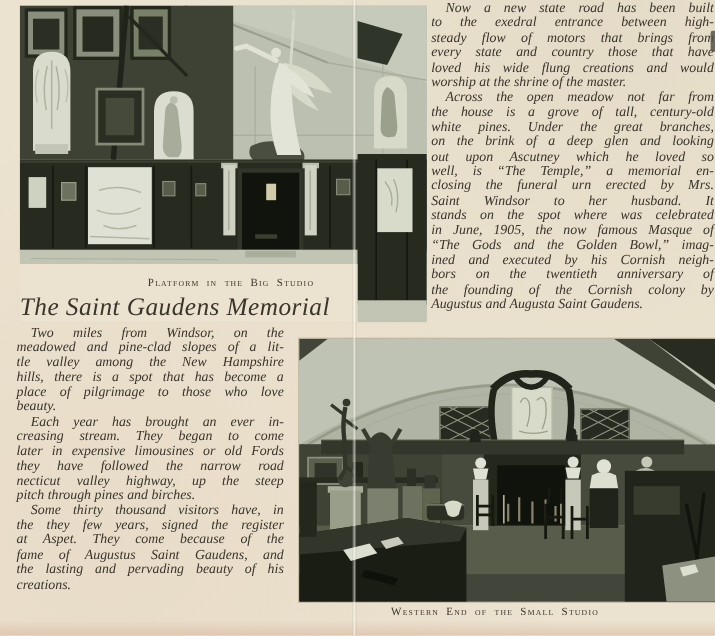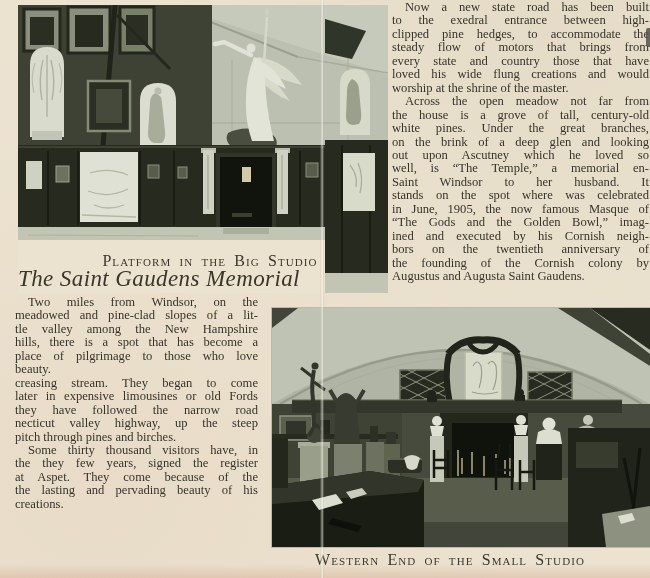--- a/index.html
+++ b/index.html
@@ -9,30 +9,30 @@
     background:
       radial-gradient(ellipse at 15% 85%, rgba(208,168,138,0.10), transparent 55%),
       radial-gradient(ellipse at 85% 5%, rgba(130,118,86,0.06), transparent 50%),
       #ebe2cf;
   }
   .photo{position:absolute;line-height:0;}
   .photo svg{display:block;}
   #photo-big{left:18px;top:5px;width:370px;height:288px;}
   #photo-small{left:272px;top:308px;width:378px;height:239px;box-shadow:0 0 0 1px rgba(70,66,48,0.25);}
   .caption{
-    position:absolute;font-variant:small-caps;font-size:16px;letter-spacing:1.1px;
+    position:absolute;font-variant:small-caps;font-size:10px;letter-spacing:1.1px;
     word-spacing:3px;color:#3c382e;text-align:center;white-space:nowrap;
   }
   #caption-big{left:60px;top:252px;width:300px;}
   #caption-small{left:250px;top:551px;width:400px;}
   .heading{
     position:absolute;left:18px;top:266px;width:320px;
     font-style:italic;font-size:23px;color:#3a362c;letter-spacing:0.4px;white-space:nowrap;
   }
-  .textcol{position:absolute;color:#38342b;font-size:12.6px;line-height:13.45px;}
+  .textcol{position:absolute;color:#38342b;font-size:12.6px;line-height:13.45px;font-style:italic;}
   #col-left{left:15px;top:296px;width:243px;}
   #col-right{left:392px;top:1px;width:257px;}
   .para{margin:0;padding:0;}
   .line{text-align:justify;text-align-last:justify;white-space:normal;}
   .line.last{text-align-last:left;}
   .line.first{text-indent:13px;}
   .fold-crease{
     position:absolute;left:320px;top:0;width:4px;height:578px;z-index:5;pointer-events:none;
     background:linear-gradient(90deg, rgba(90,80,60,0.10), rgba(255,255,248,0.55) 55%, rgba(90,80,60,0.13));
   }
@@ -158,52 +158,54 @@
   <div class="textcol" id="col-left">
       <div class="para">
         <div class="line first">Two miles from Windsor, on the</div>
         <div class="line">meadowed and pine-clad slopes of a lit-</div>
         <div class="line">tle valley among the New Hampshire</div>
         <div class="line">hills, there is a spot that has become a</div>
         <div class="line">place of pilgrimage to those who love</div>
         <div class="line last">beauty.</div>
       </div>
       <div class="para">
+        <div class="line first">Each year has brought an ever in-</div>
         <div class="line">creasing stream.  They began to come</div>
         <div class="line">later in expensive limousines or old Fords</div>
         <div class="line">they have followed the narrow road</div>
         <div class="line">necticut valley highway, up the steep</div>
         <div class="line last">pitch through pines and birches.</div>
       </div>
       <div class="para">
         <div class="line first">Some thirty thousand visitors have, in</div>
         <div class="line">the they few years, signed the register</div>
         <div class="line">at Aspet.  They come because of the</div>
+        <div class="line">fame of Augustus Saint Gaudens, and</div>
         <div class="line">the lasting and pervading beauty of his</div>
         <div class="line last">creations.</div>
       </div>
     </div>
 
   <div class="textcol" id="col-right">
       <div class="para">
         <div class="line first">Now a new state road has been built</div>
         <div class="line">to the exedral entrance between high-</div>
-        <div class="line">clipped pine hedges, to accommodate the</div>
         <div class="line">steady flow of motors that brings from</div>
         <div class="line">every state and country those that have</div>
         <div class="line">loved his wide flung creations and would</div>
         <div class="line last">worship at the shrine of the master.</div>
       </div>
       <div class="para">
         <div class="line first">Across the open meadow not far from</div>
         <div class="line">the house is a grove of tall, century-old</div>
         <div class="line">white pines.  Under the great branches,</div>
         <div class="line">on the brink of a deep glen and looking</div>
         <div class="line">out upon Ascutney which he loved so</div>
         <div class="line">well, is “The Temple,” a memorial en-</div>
+        <div class="line">closing the funeral urn erected by Mrs.</div>
         <div class="line">Saint Windsor to her husband.  It</div>
         <div class="line">stands on the spot where was celebrated</div>
         <div class="line">in June, 1905, the now famous Masque of</div>
         <div class="line">“The Gods and the Golden Bowl,” imag-</div>
         <div class="line">ined and executed by his Cornish neigh-</div>
         <div class="line">bors on the twentieth anniversary of</div>
         <div class="line">the founding of the Cornish colony by</div>
         <div class="line last">Augustus and Augusta Saint Gaudens.</div>
       </div>
     </div>

